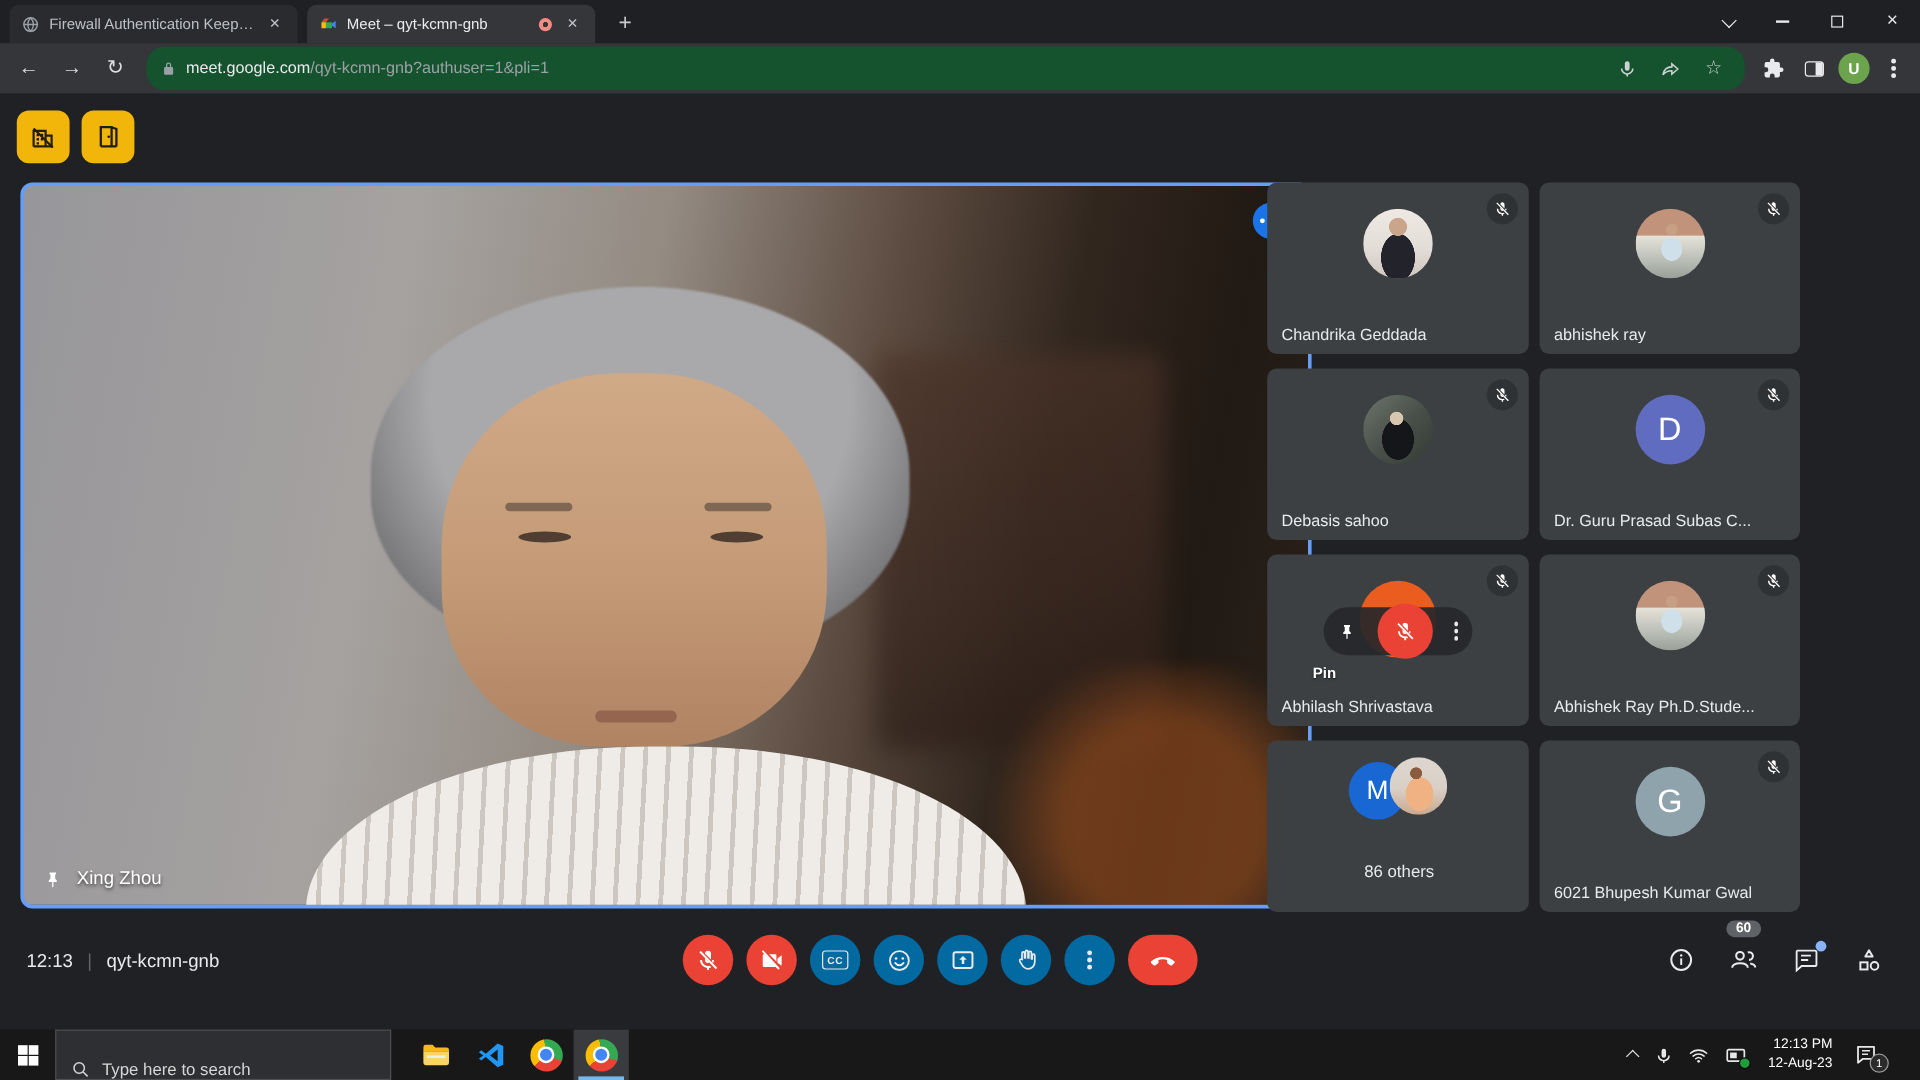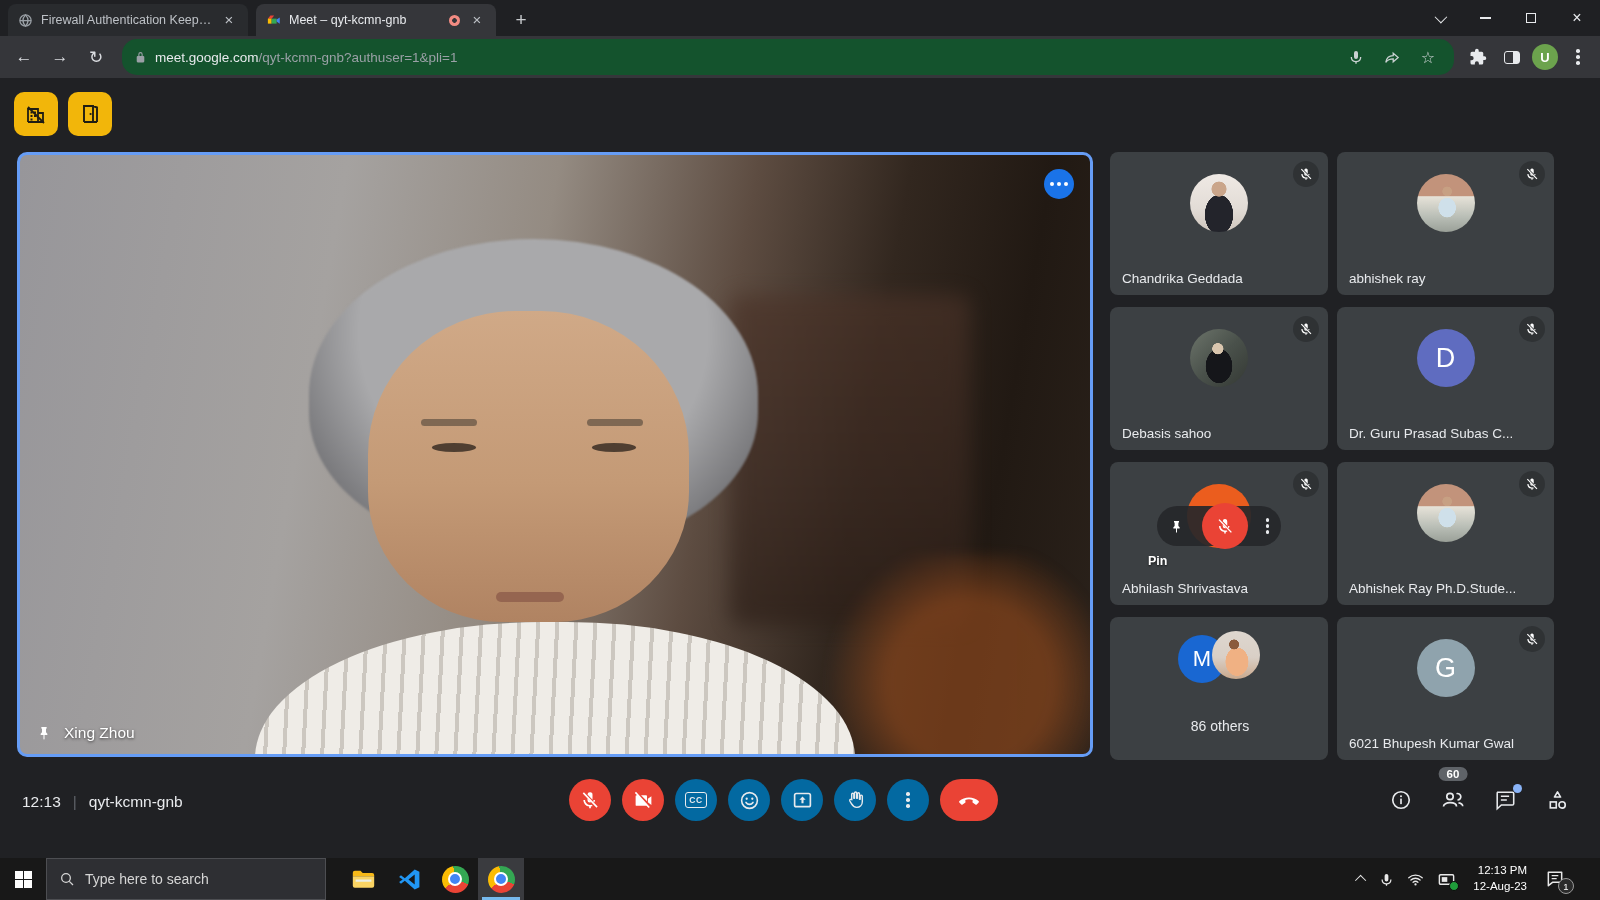--- a/index.html
+++ b/index.html
@@ -75,21 +75,21 @@
   .shirt { position:absolute; left:22%; bottom:-2%; width:56%; height:24%;
     border-radius:48% 48% 0 0 / 95% 95% 0 0;
     background:repeating-linear-gradient(93deg,#efece7 0 15px,#ccc7c0 15px 19px); }
   .video-kebab { position:absolute; top:14px; right:16px; width:30px; height:30px; border-radius:50%;
     background:#1a73e8; display:flex; align-items:center; justify-content:center; gap:3px; }
   .video-kebab i { width:4px; height:4px; border-radius:50%; background:#fff; }
   .nametag { position:absolute; left:16px; bottom:12px; display:flex; align-items:center; gap:12px;
     color:#fff; font-size:15.5px; font-weight:500; text-shadow:0 1px 3px rgba(0,0,0,.65); }
 
   
-  .tiles { position:absolute; left:1110px; top:74px; width:444px;
+  .tiles { position:absolute; left:1056px; top:74px; width:444px;
     display:grid; grid-template-columns:218px 217px; grid-auto-rows:143px; gap:12px 9px; }
   .tile { position:relative; background:#3c4043; border-radius:8px; overflow:hidden; }
   .tile-mic { position:absolute; top:9px; right:9px; width:26px; height:26px; border-radius:50%;
     background:rgba(32,33,36,.45); display:flex; align-items:center; justify-content:center; }
   .av-wrap { position:absolute; left:0; right:0; top:22px; display:flex; justify-content:center; align-items:center; }
   .avatar { width:58px; height:58px; border-radius:50%; display:flex; align-items:center; justify-content:center;
     color:#fff; font-size:27px; font-weight:400; }
   .second-av { display:none; width:48px; height:48px; border-radius:50%; margin-left:-14px; }
   .tile.dual .avatar.main-av { width:48px; height:48px; font-size:22px; margin-top:-4px; }
   .tile.dual .second-av { display:block; margin-top:-12px; }
@@ -142,21 +142,21 @@
   .count-badge { position:absolute; top:-20px; left:50%; transform:translateX(-50%);
     background:#5f6368; color:#fff; font-size:11.5px; font-weight:600; border-radius:9px; padding:1px 8px; }
   .blue-dot { position:absolute; top:-3px; right:-4px; width:9px; height:9px; border-radius:50%; background:#8ab4f8; }
 
   
   .taskbar { position:absolute; left:0; top:858px; width:1600px; height:42px; background:#181818;
     display:flex; align-items:stretch; }
   .start-btn { width:46px; display:flex; align-items:center; justify-content:center; }
   .win-logo { width:17px; height:17px; display:grid; grid-template-columns:8px 8px; grid-template-rows:8px 8px; gap:1px; }
   .win-logo i { background:#fdfdfd; }
-  .tb-search { width:280px; background:#2e2f33; border:1px solid #4d4e52; display:flex; align-items:center;
+  .tb-search { width:280px; background:#2e2f33; border:1px solid #4d4e52; display:flex; align-items:flex-end;
     gap:10px; padding:0 12px; }
   .tb-search span { color:#d6d6d6; font-size:14px; }
   .tb-apps { display:flex; align-items:stretch; margin-left:14px; }
   .tb-app { width:46px; display:flex; align-items:center; justify-content:center; position:relative; }
   .tb-app.active-app { background:#3a3b3f; }
   .tb-app.active-app::after { content:""; position:absolute; left:4px; right:4px; bottom:0; height:3px; background:#76b9ed; }
   .chrome-ball { width:27px; height:27px; border-radius:50%; position:relative;
     background:conic-gradient(from 110deg,#ea4335 0 120deg,#fbbc04 0 240deg,#34a853 0 360deg); }
   .chrome-ball::after { content:""; position:absolute; inset:6.5px; border-radius:50%;
     background:#4285f4; border:2.5px solid #fff; }

